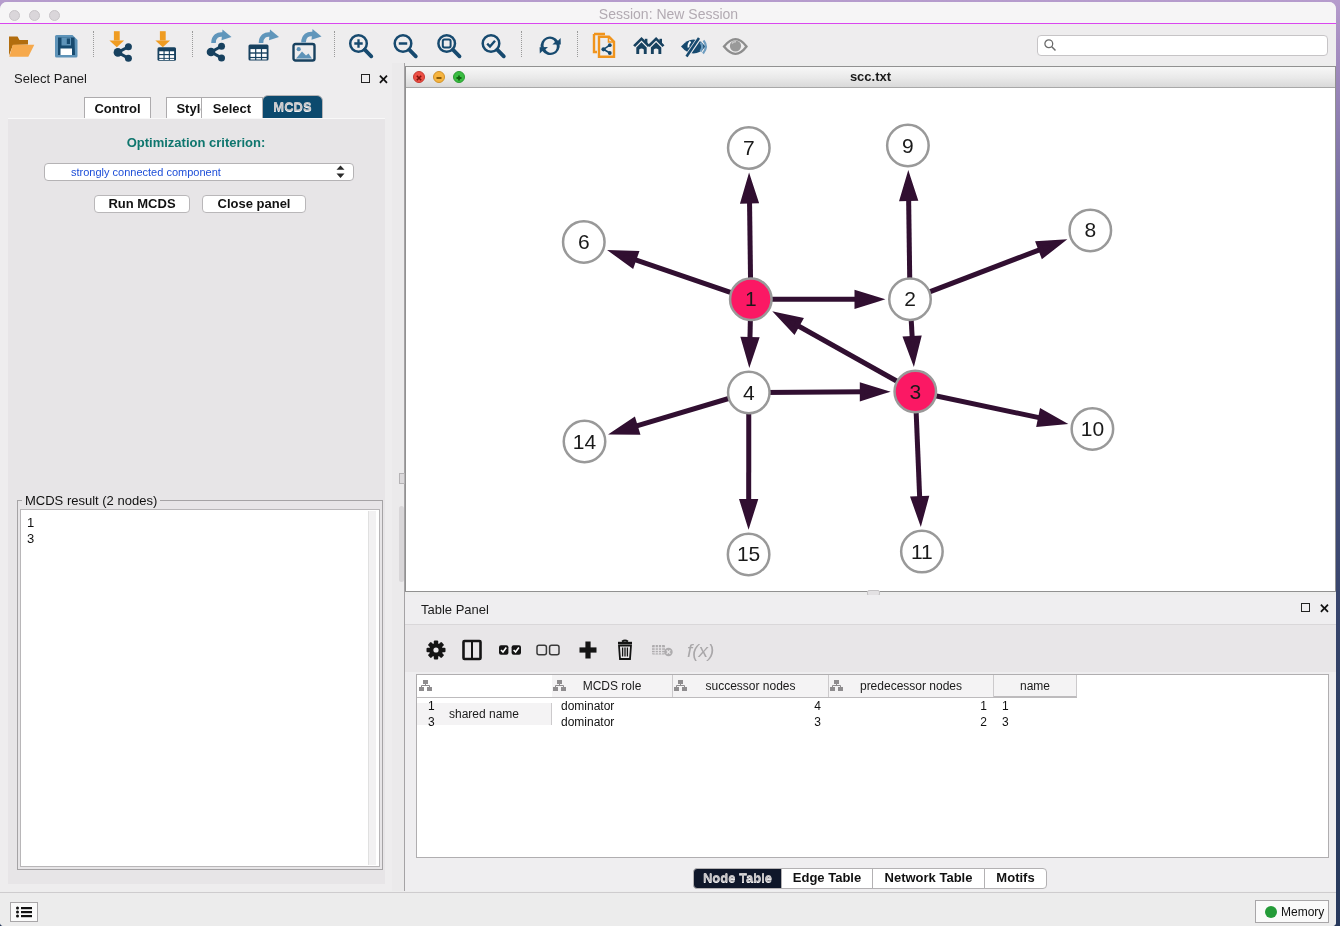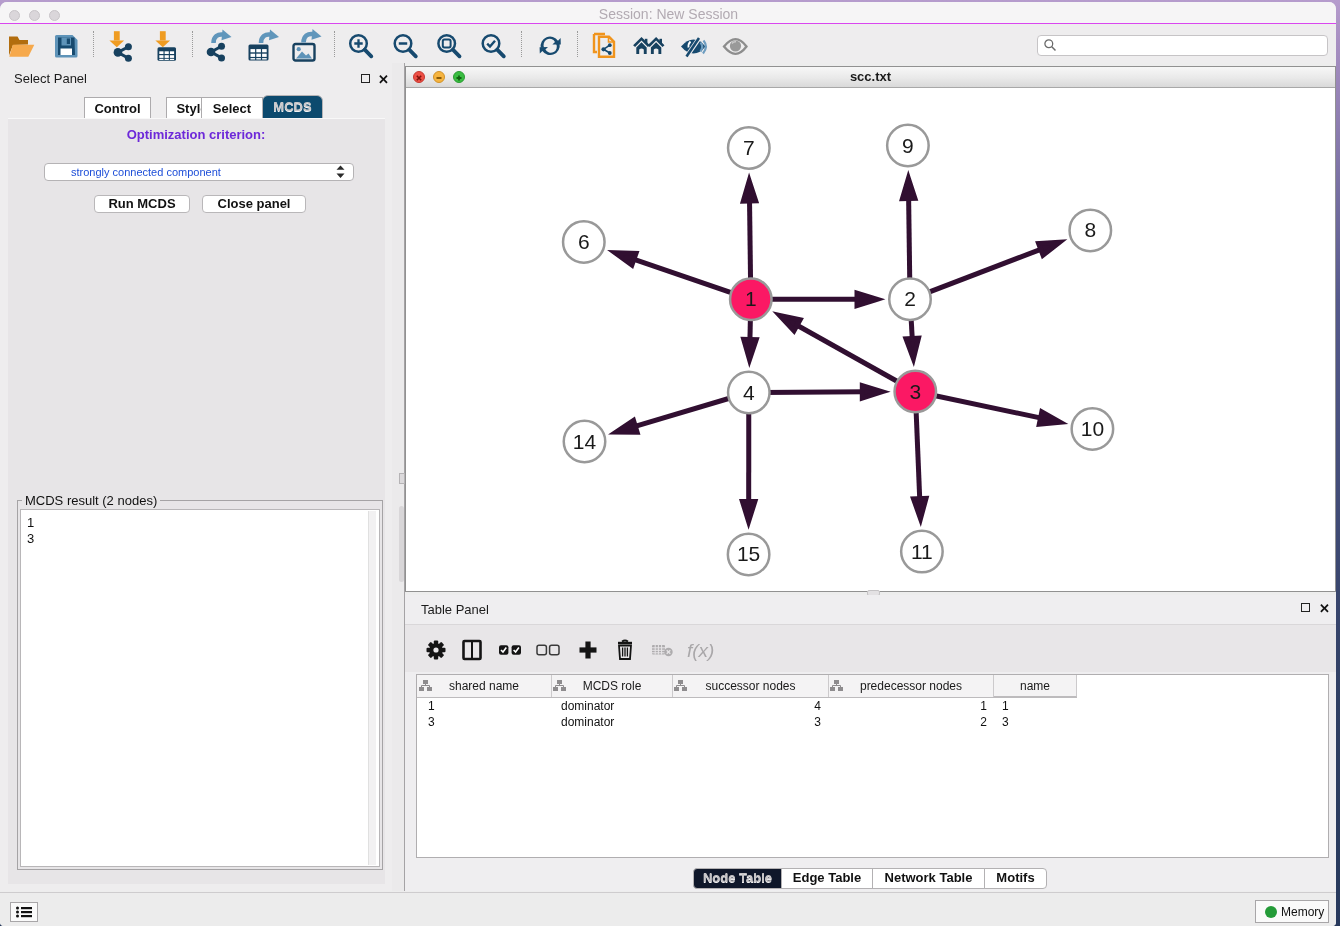--- a/index.html
+++ b/index.html
@@ -15,21 +15,21 @@
 #toolbar{left:0;top:22px;width:1337px;height:39px;background:#eeedee;}
 .sep{position:absolute;top:7px;height:26px;width:0;border-left:1px dotted #9a9a9a;}
 #search{position:absolute;left:1037px;top:11px;width:289px;height:19px;background:#fff;border:1px solid #c6c4c6;border-radius:4px;}
 
 #cpanel{left:0;top:61px;width:392px;height:828px;background:#eeedee;border-right:1px solid #c9c7c9;}
 .pnl-title{position:absolute;font-size:13px;color:#1c1c1c;}
 .maxbox{position:absolute;width:9px;height:9px;border:1.5px solid #222;box-sizing:border-box;background:transparent;}
 .closex{position:absolute;font-size:13px;font-weight:700;color:#111;line-height:10px;}
 .tab{position:absolute;top:34px;height:22px;background:#fff;border:1px solid #adabad;box-sizing:border-box;font-size:13px;font-weight:700;color:#111;text-align:center;line-height:21px;}
 #cpane{position:absolute;left:8px;top:55px;width:377px;height:765px;background:#e7e5e7;border-top:1px solid #f8f8f8;}
-#optlabel{position:absolute;left:0;top:64px;width:392px;text-align:center;font-size:13px;font-weight:700;color:#6d28d9;}
+#optlabel{position:absolute;left:0;top:72px;width:392px;text-align:center;font-size:13px;font-weight:700;color:#0f766e;}
 #dropdown{position:absolute;left:44px;top:100px;width:310px;height:18px;background:#fff;border:1px solid #b5b3b5;border-radius:4px;box-sizing:border-box;font-size:11px;color:#1d4ed8;line-height:16px;padding-left:26px;}
 .btn{position:absolute;top:132px;height:18px;background:#fff;border:1px solid #b9b7b9;border-radius:4px;box-sizing:border-box;font-size:13px;font-weight:700;color:#111;text-align:center;line-height:16px;}
 #fieldset{position:absolute;left:17px;top:437px;width:366px;height:370px;border:1px solid #a5a3a5;box-sizing:border-box;}
 #legend{position:absolute;left:4px;top:-8px;background:#e7e5e7;padding:0 3px;font-size:13px;color:#111;}
 #fswhite{position:absolute;left:2px;top:8px;width:360px;height:358px;background:#fff;border:1px solid #b8b6b8;box-sizing:border-box;}
 #fstext{position:absolute;left:6px;top:5px;font-size:13px;color:#111;line-height:16px;}
 #fsscroll{position:absolute;right:3px;top:1px;width:7px;height:354px;background:#f2f1f2;border-left:1px solid #e0e0e0;}
 
 #vdiv{left:392px;top:61px;width:13px;height:828px;background:#ebeaeb;}
 #vdivline{position:absolute;right:0;top:0;width:1px;height:828px;background:#a5a3a5;}
@@ -403,21 +403,21 @@
     <path d="M-11 -2.2 H2 M-11 0.3 H2 M-11 2.8 H2 M-7.8 -5 V4.6 M-4.6 -5 V4.6 M-1.4 -5 V4.6"></path>
   </g>
   <circle cx="5.5" cy="2" r="4.2" fill="#aeacae"></circle>
   <path d="M3.7 0.2 L7.3 3.8 M7.3 0.2 L3.7 3.8" stroke="#e8e6e8" stroke-width="1.3"></path>
 </g>
 
 <text x="282" y="32" font-family="Liberation Serif,serif" font-style="italic" font-size="19" fill="#a9a7a9">f(x)</text>
 </svg>
     </div>
     <div id="ttable">
-<div class="thcell" style="left:0;width:135px;">
+<div class="thcell" style="left:0;width:135px;margin-top:28px;">
             <div class="thtxt">shared name</div>
           </div>
       <div class="thcell" style="left:135px;width:121px;">
             <div class="thtxt">MCDS role</div>
           </div>
       <div class="thcell" style="left:256px;width:156px;">
             <div class="thtxt">successor nodes</div>
           </div>
       <div class="thcell" style="left:412px;width:165px;">
             <div class="thtxt">predecessor nodes</div>

